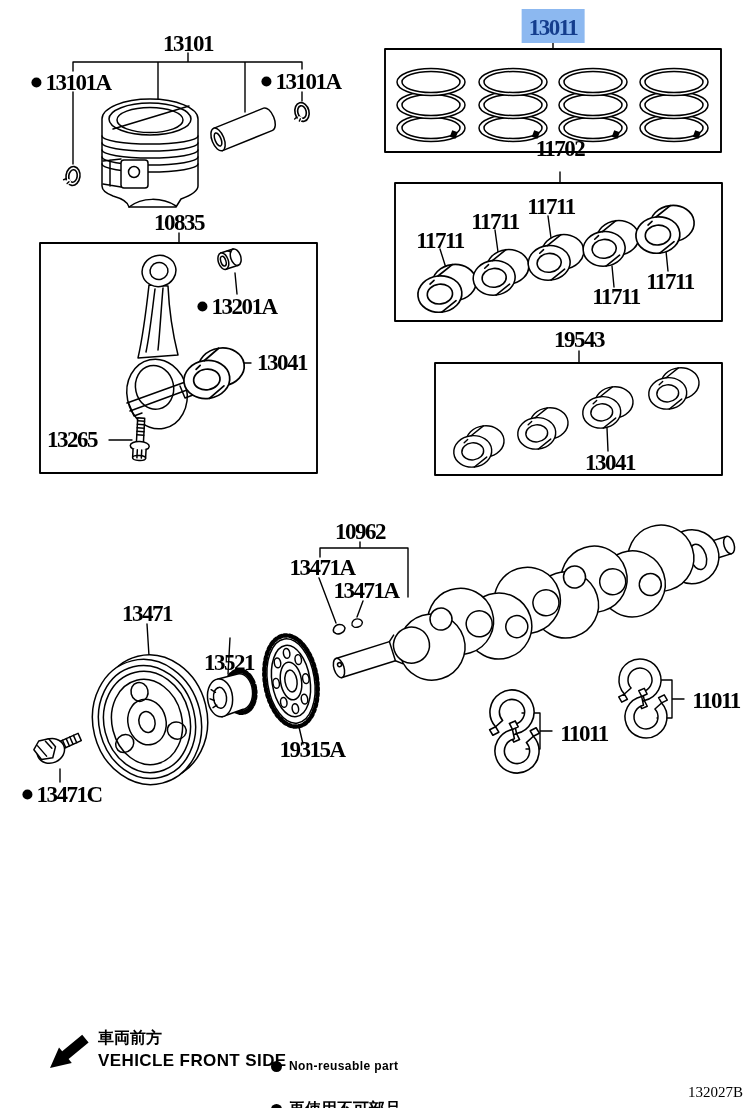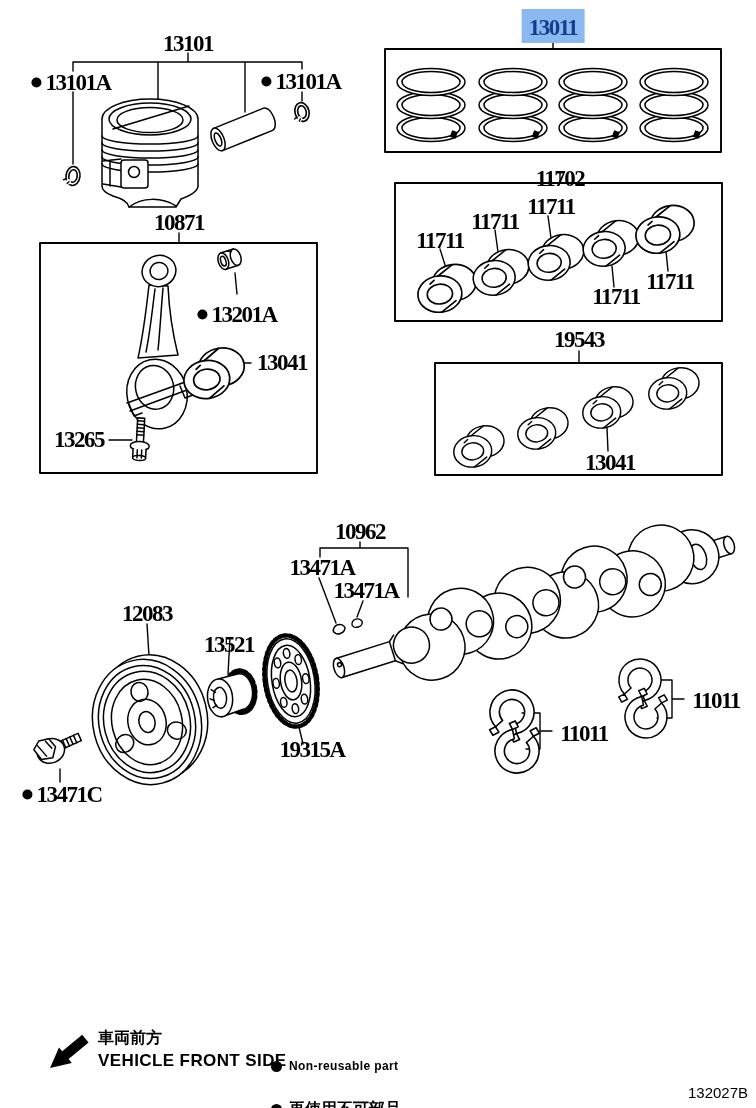--- a/index.html
+++ b/index.html
@@ -10,21 +10,21 @@
        display:flex;align-items:center;gap:4px;}
   .pn{font-weight:bold;font-size:23px;line-height:1;letter-spacing:-1.5px;
       font-family:"Liberation Serif",serif;}
   .selected{background:var(--highlight-bg,#8cb8f0);color:var(--highlight-text,#143d8d);
       padding:7px 7px 4px 7px;}
   .dot{width:10px;height:10px;border-radius:50%;background:#000;flex:none;}
   .abs{position:absolute;white-space:nowrap;color:#000;display:flex;align-items:center;gap:7px;}
   .jp{font-family:"Liberation Sans",sans-serif;font-weight:bold;font-size:16px;line-height:1;}
   .en{font-family:"Liberation Sans",sans-serif;font-weight:bold;font-size:17px;line-height:1;
       letter-spacing:.4px;}
-  .code{font-family:Liberation Sans, sans-serif;font-size:15px;line-height:1;}
+  .code{font-family:Liberation Serif, serif;font-size:15px;line-height:1;}
   .ldot{width:11px;height:11px;border-radius:50%;background:#000;flex:none;}
 </style>
 </head>
 <body>
 
 <div class="page">
 
 <svg class="art" width="756" height="1108" viewBox="0 0 756 1108">
   <defs>
     <g id="ringset">
@@ -269,44 +269,44 @@
   <span class="dot"></span>
   <span class="pn">13101A</span>
 </div>
 <div class="lbl" style="left:301px;top:81px">
   <span class="dot"></span>
   <span class="pn">13101A</span>
 </div>
 
 <div class="lbl pn selected" style="left:553px;top:26px">13011</div>
 
-<div class="lbl pn" style="left:560px;top:178px">11702</div>
+<div class="lbl pn" style="left:560px;top:148px">11702</div>
 <div class="lbl pn" style="left:440px;top:240px">11711</div>
 <div class="lbl pn" style="left:495px;top:221px">11711</div>
 <div class="lbl pn" style="left:551px;top:206px">11711</div>
 <div class="lbl pn" style="left:616px;top:296px">11711</div>
 <div class="lbl pn" style="left:670px;top:281px">11711</div>
 
 <div class="lbl pn" style="left:579px;top:339px">19543</div>
 <div class="lbl pn" style="left:610px;top:462px">13041</div>
 
-<div class="lbl pn" style="left:179px;top:222px">10871</div>
-<div class="lbl" style="left:237px;top:314px">
+<div class="lbl pn" style="left:179px;top:222px">10835</div>
+<div class="lbl" style="left:237px;top:306px">
   <span class="dot"></span>
   <span class="pn">13201A</span>
 </div>
 <div class="lbl pn" style="left:282px;top:362px">13041</div>
-<div class="lbl pn" style="left:79px;top:439px">13265</div>
+<div class="lbl pn" style="left:72px;top:439px">13265</div>
 
 <div class="lbl pn" style="left:360px;top:531px">10962</div>
 <div class="lbl pn" style="left:322px;top:567px">13471A</div>
 <div class="lbl pn" style="left:366px;top:590px">13471A</div>
 
-<div class="lbl pn" style="left:147px;top:613px">12083</div>
-<div class="lbl pn" style="left:229px;top:644px">13521</div>
+<div class="lbl pn" style="left:147px;top:613px">13471</div>
+<div class="lbl pn" style="left:229px;top:662px">13521</div>
 <div class="lbl pn" style="left:312px;top:749px">19315A</div>
 <div class="lbl" style="left:62px;top:794px">
   <span class="dot"></span>
   <span class="pn">13471C</span>
 </div>
 
 <div class="lbl pn" style="left:584px;top:733px">11011</div>
 <div class="lbl pn" style="left:716px;top:700px">11011</div>
 
 <div class="abs jp" style="left:98px;top:1030px">車両前方</div>

